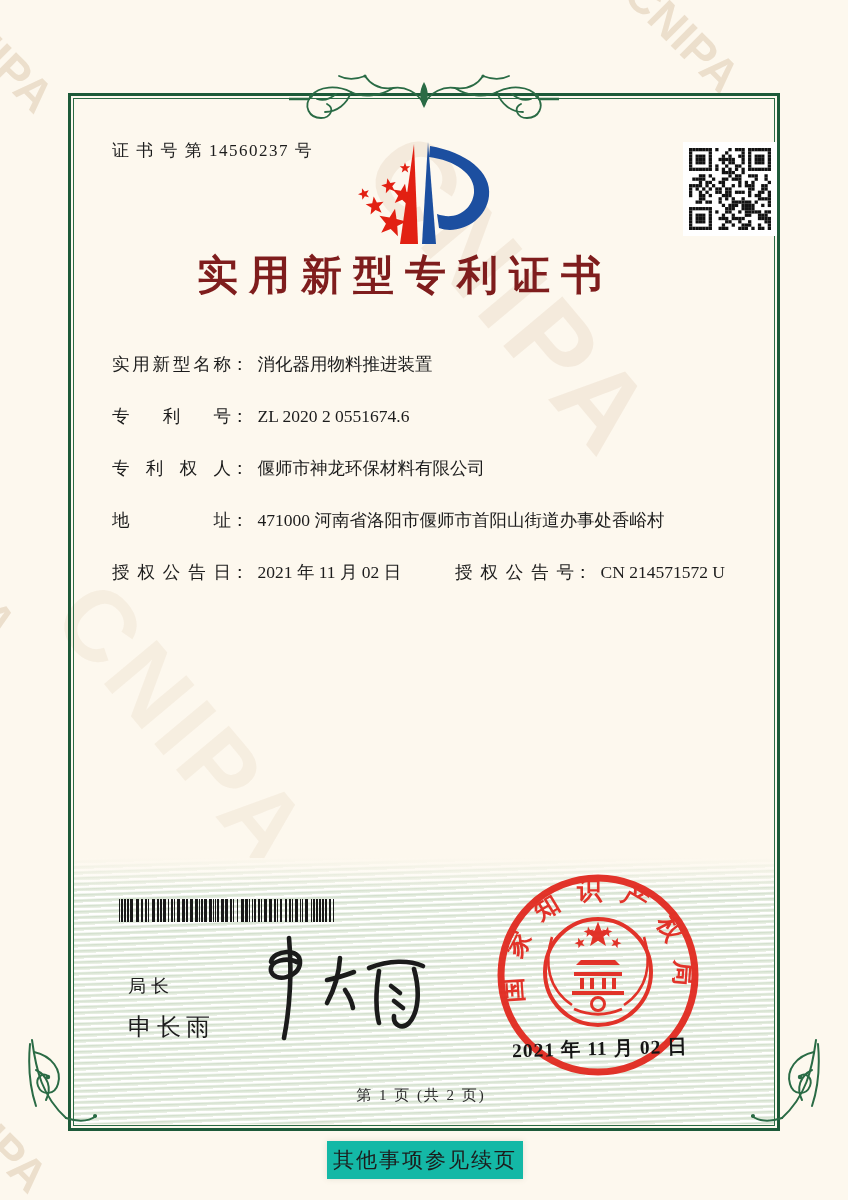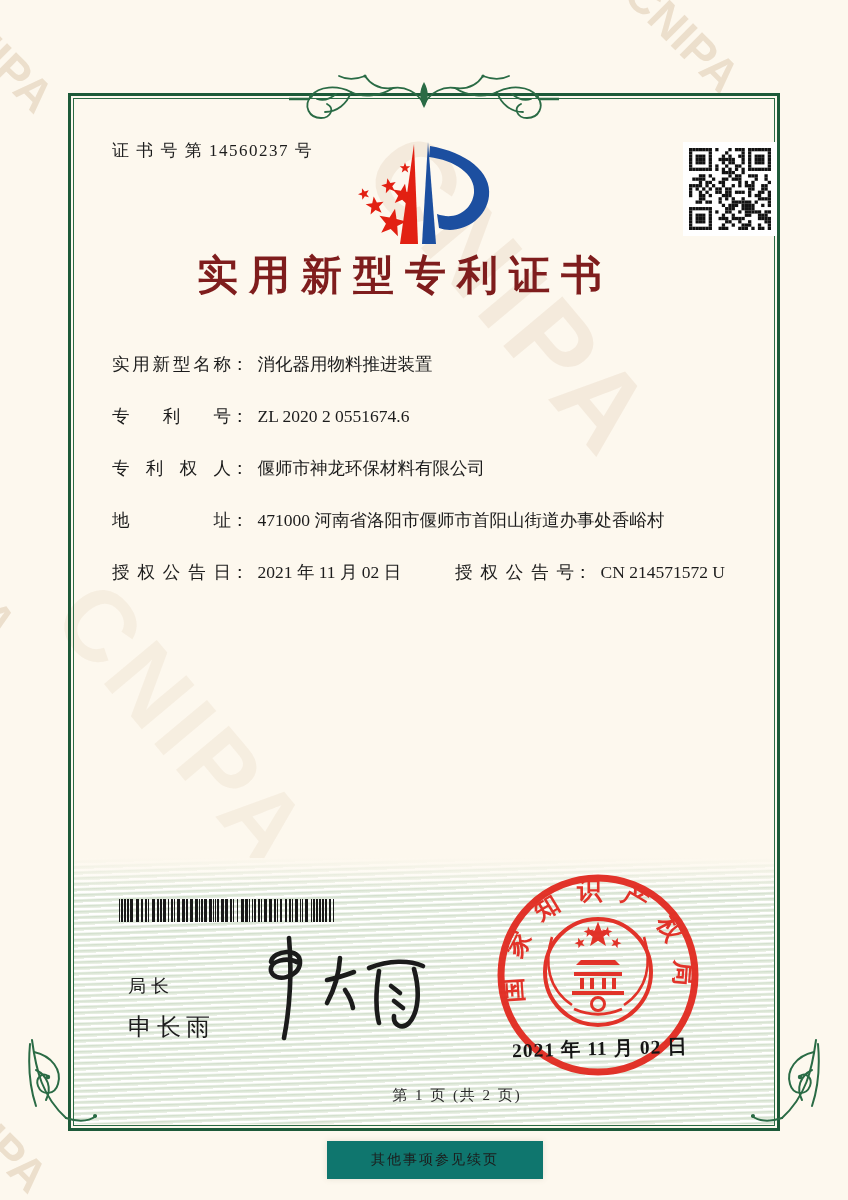--- a/index.html
+++ b/index.html
@@ -56,23 +56,23 @@
   .grant-second{position:absolute;left:343px;top:0;}
   .bodytext{left:112px;top:699px;width:634px;font-size:16.5px;line-height:27.5px;text-align:justify;color:#242424;}
   .bodytext p{margin:0;text-indent:2em;}
   .barcode{left:119px;top:899px;width:218px;height:23px;}
   .signer-title{left:128px;top:974px;font-size:18px;letter-spacing:5px;}
   .signer-name{left:128px;top:1011px;font-size:24px;letter-spacing:5px;}
   .signature{left:243px;top:930px;}
   .seal{left:494px;top:871px;}
   .seal-date{left:512px;top:1035px;font-size:19.5px;font-weight:bold;color:#151515;
     white-space:nowrap;letter-spacing:1px;transform:rotate(-1.5deg);}
-  .pagenum{left:71px;width:700px;top:1086px;text-align:center;font-size:15px;letter-spacing:2px;color:#2a2a2a;padding-left:36px;}
-  .note{left:327px;top:1141px;width:216px;height:38px;background:#0f766e;
-    box-shadow:0 0 6px rgba(120,110,90,.18);text-align:center;line-height:38px;font-size:14px;letter-spacing:2px;}
+  .pagenum{left:71px;width:700px;top:1086px;text-align:center;font-size:15px;letter-spacing:2px;color:#2a2a2a;}
+  .note{left:327px;top:1141px;width:196px;height:38px;background:#14b8a6;
+    box-shadow:0 0 6px rgba(120,110,90,.18);text-align:center;line-height:38px;font-size:21px;letter-spacing:2px;}
 </style>
 </head>
 <body>
 
 <svg width="0" height="0" style="position:absolute" aria-hidden="true">
   <defs>
     <path id="star" d="M0 -10 L2.47 -3.4 L9.51 -3.09 L3.99 1.3 L5.88 8.09 L0 4.2 L-5.88 8.09 L-3.99 1.3 L-9.51 -3.09 L-2.47 -3.4 Z"></path>
   </defs>
 </svg>
 

